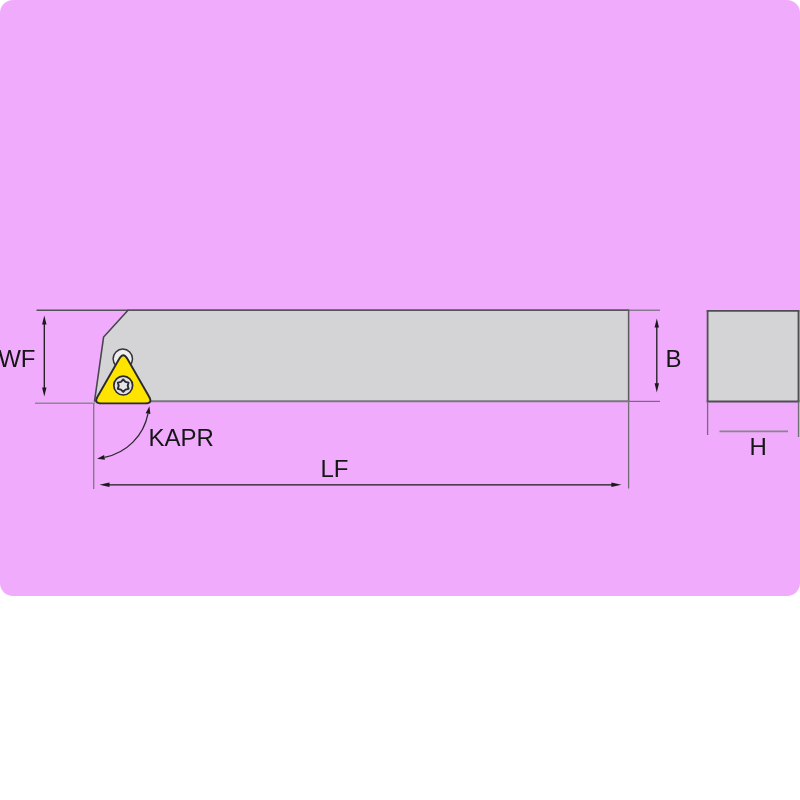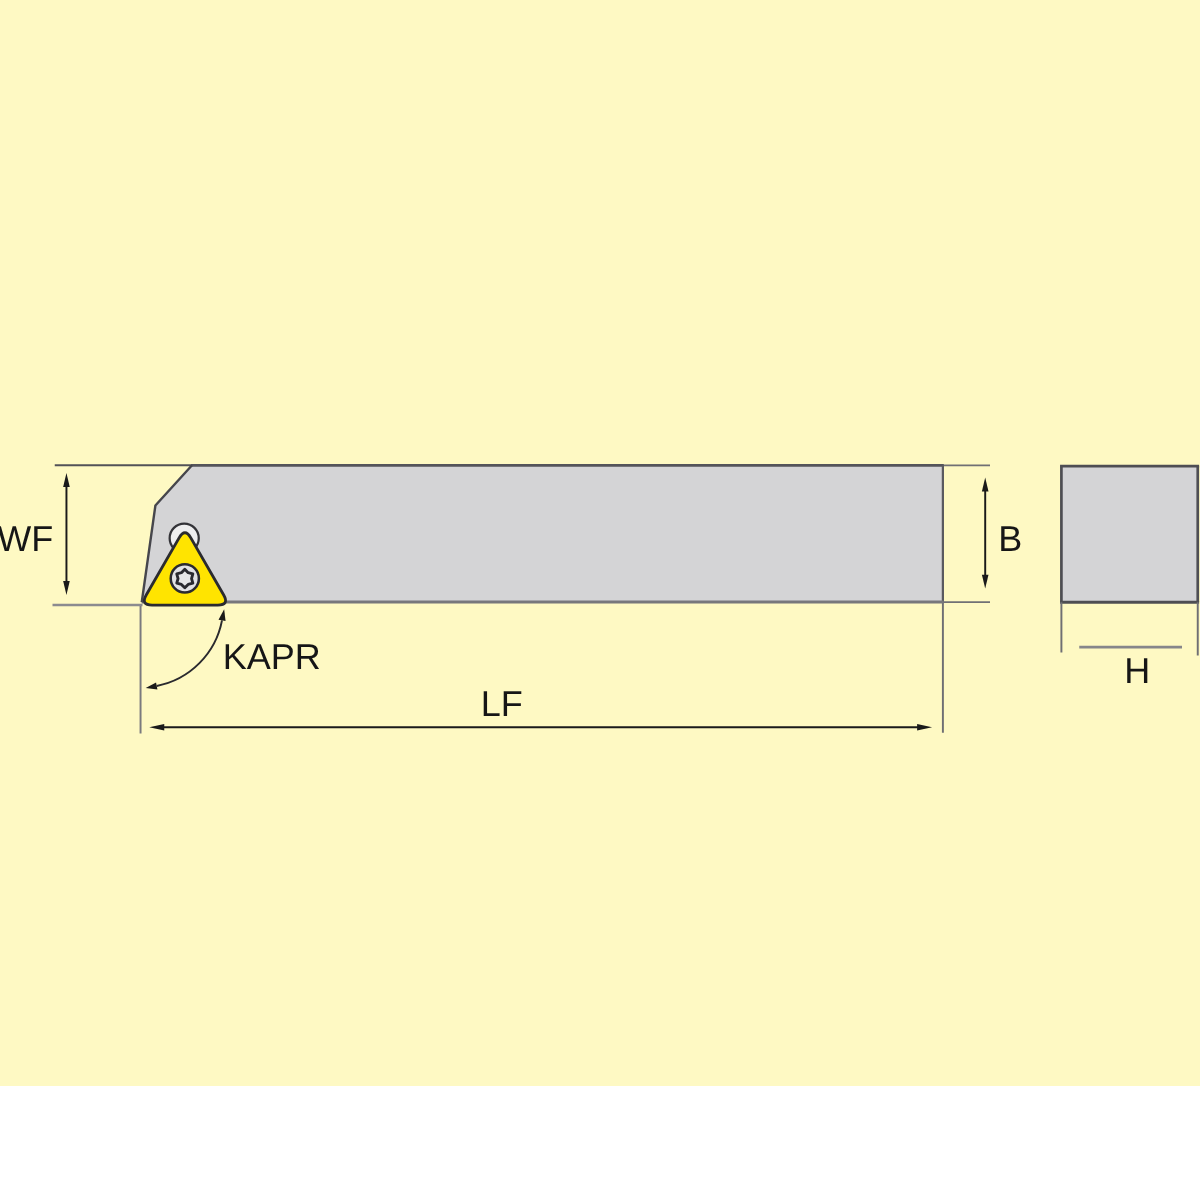--- a/index.html
+++ b/index.html
@@ -1,16 +1,16 @@
 <!DOCTYPE html>
 <html><head>
 <meta charset="utf-8">
 <style>
   html,body{margin:0;padding:0;background:#ffffff;}
-  .page{position:relative;width:800px;height:724px;background:#fef9c3;overflow:hidden;}
+  .page{position:relative;width:800px;height:596px;background:#f0abfc;overflow:hidden;border-radius:13px;}
   svg{display:block;}
   text{font-family:"Liberation Sans",sans-serif;fill:#161616;}
 </style>
 </head>
 <body>
 <div class="page">
 <svg width="800" height="800" viewBox="0 0 800 800" xmlns="http://www.w3.org/2000/svg">
 
   <line x1="36.5" y1="310.2" x2="128.5" y2="310.2" stroke="#525257" stroke-width="1.4"></line>
   <line x1="35" y1="403.3" x2="95" y2="403.3" stroke="#8b8b8f" stroke-width="1.6"></line>

